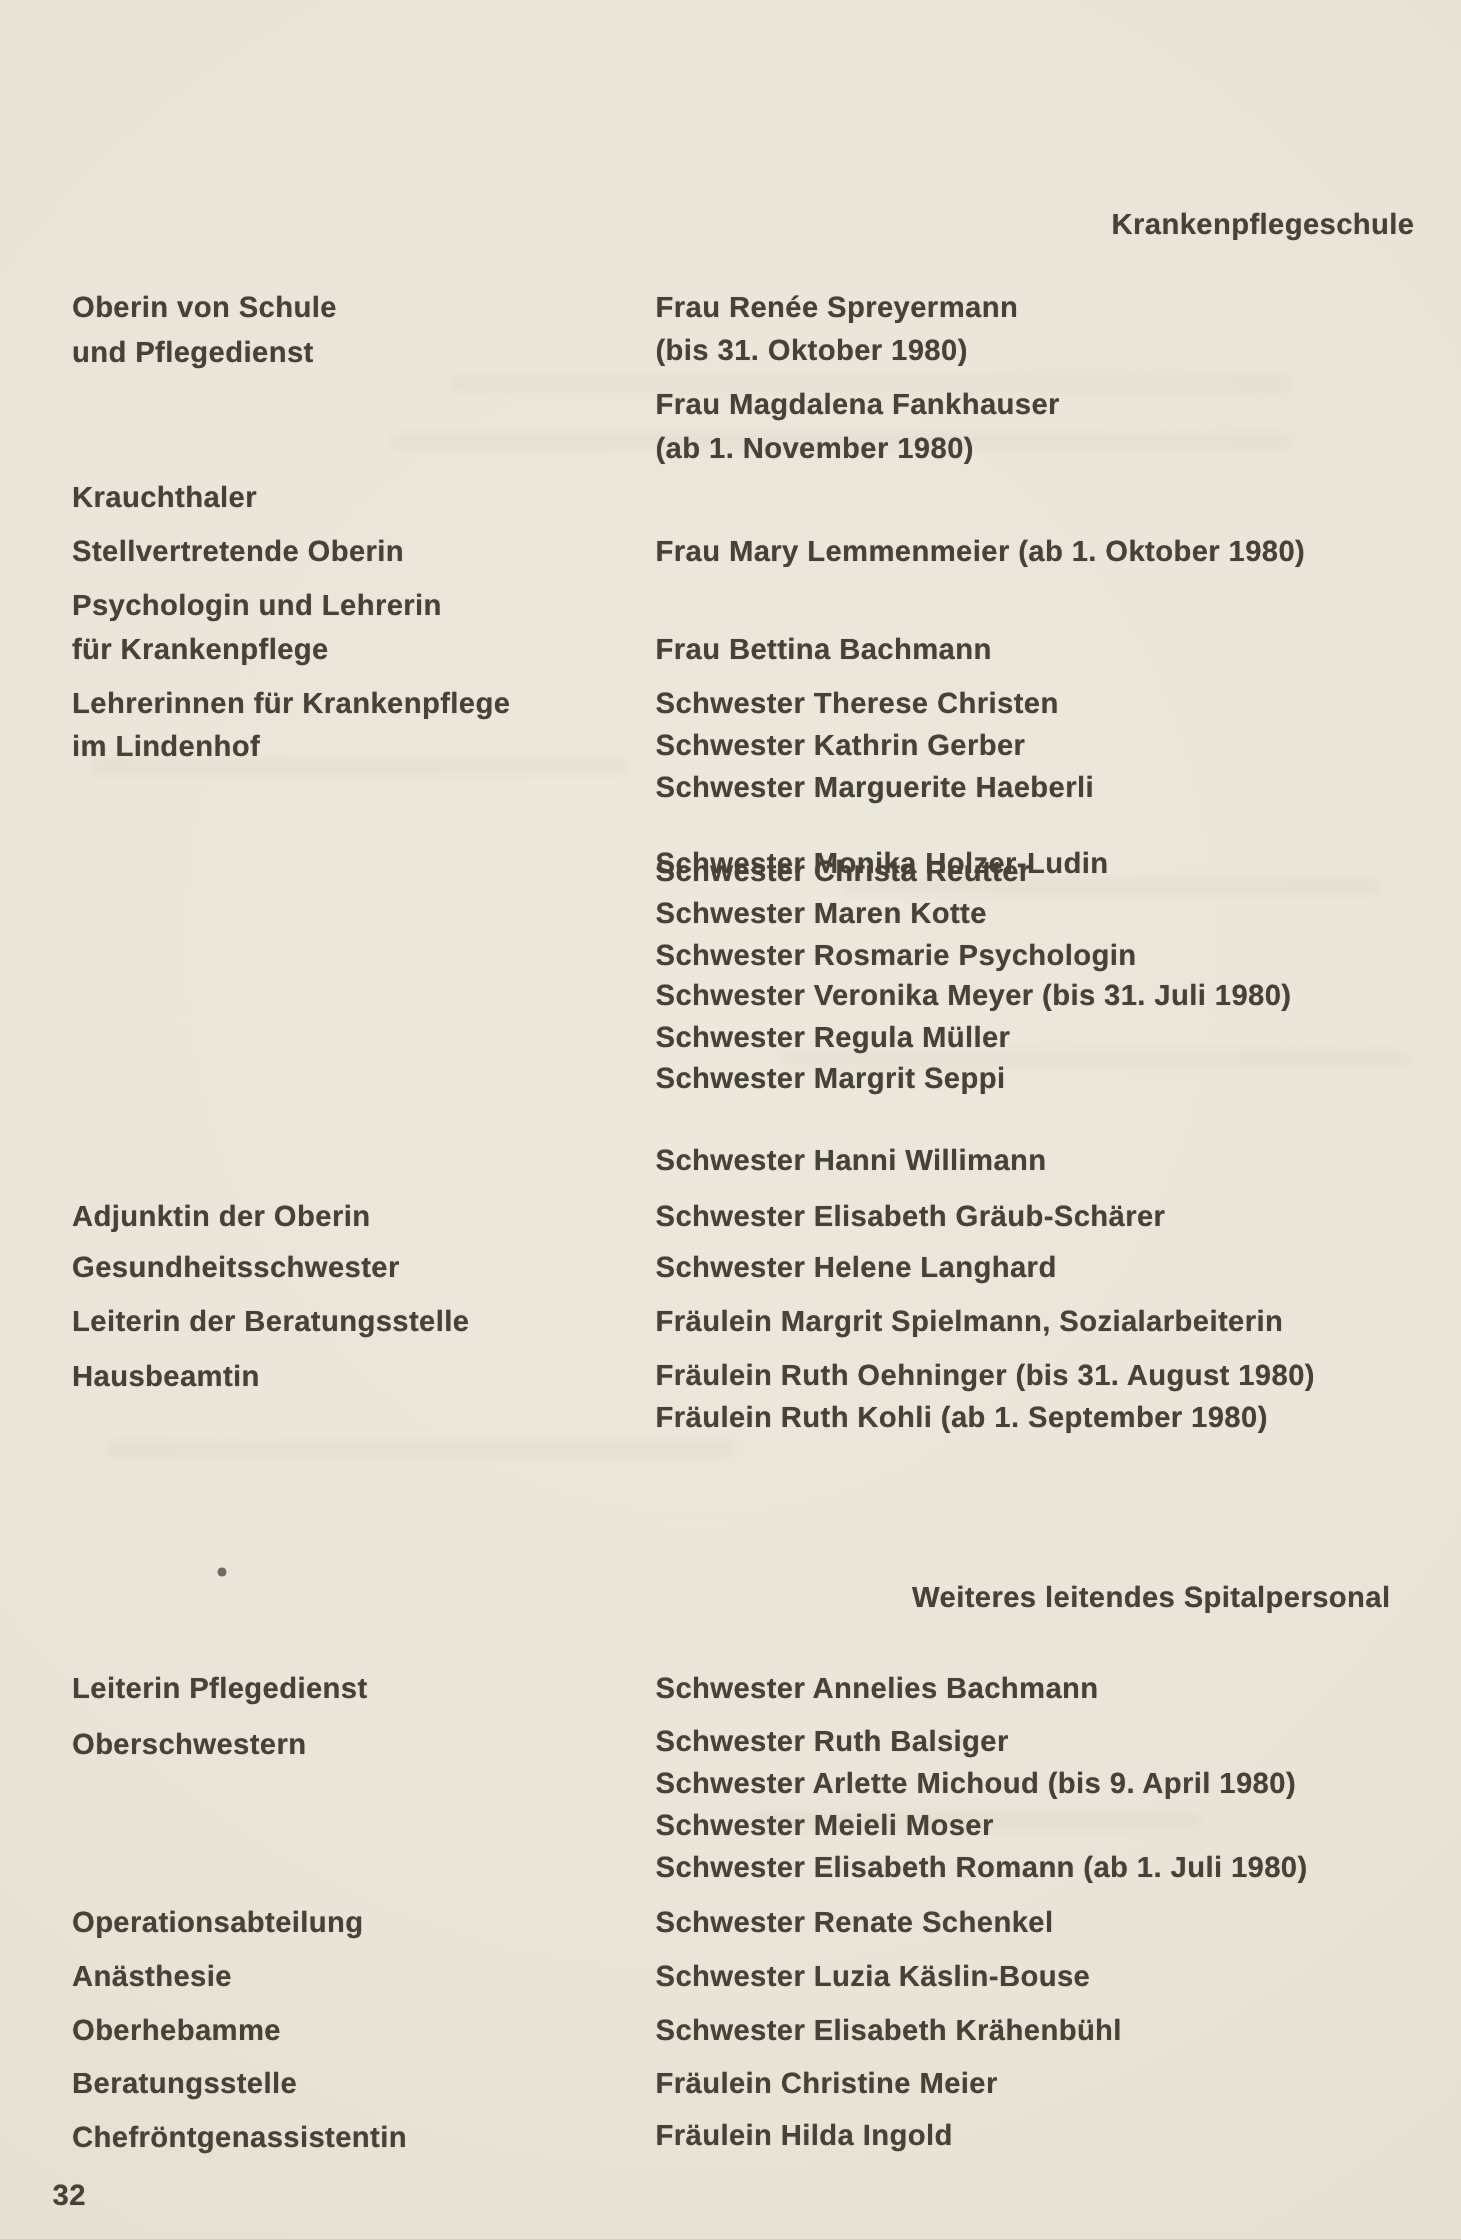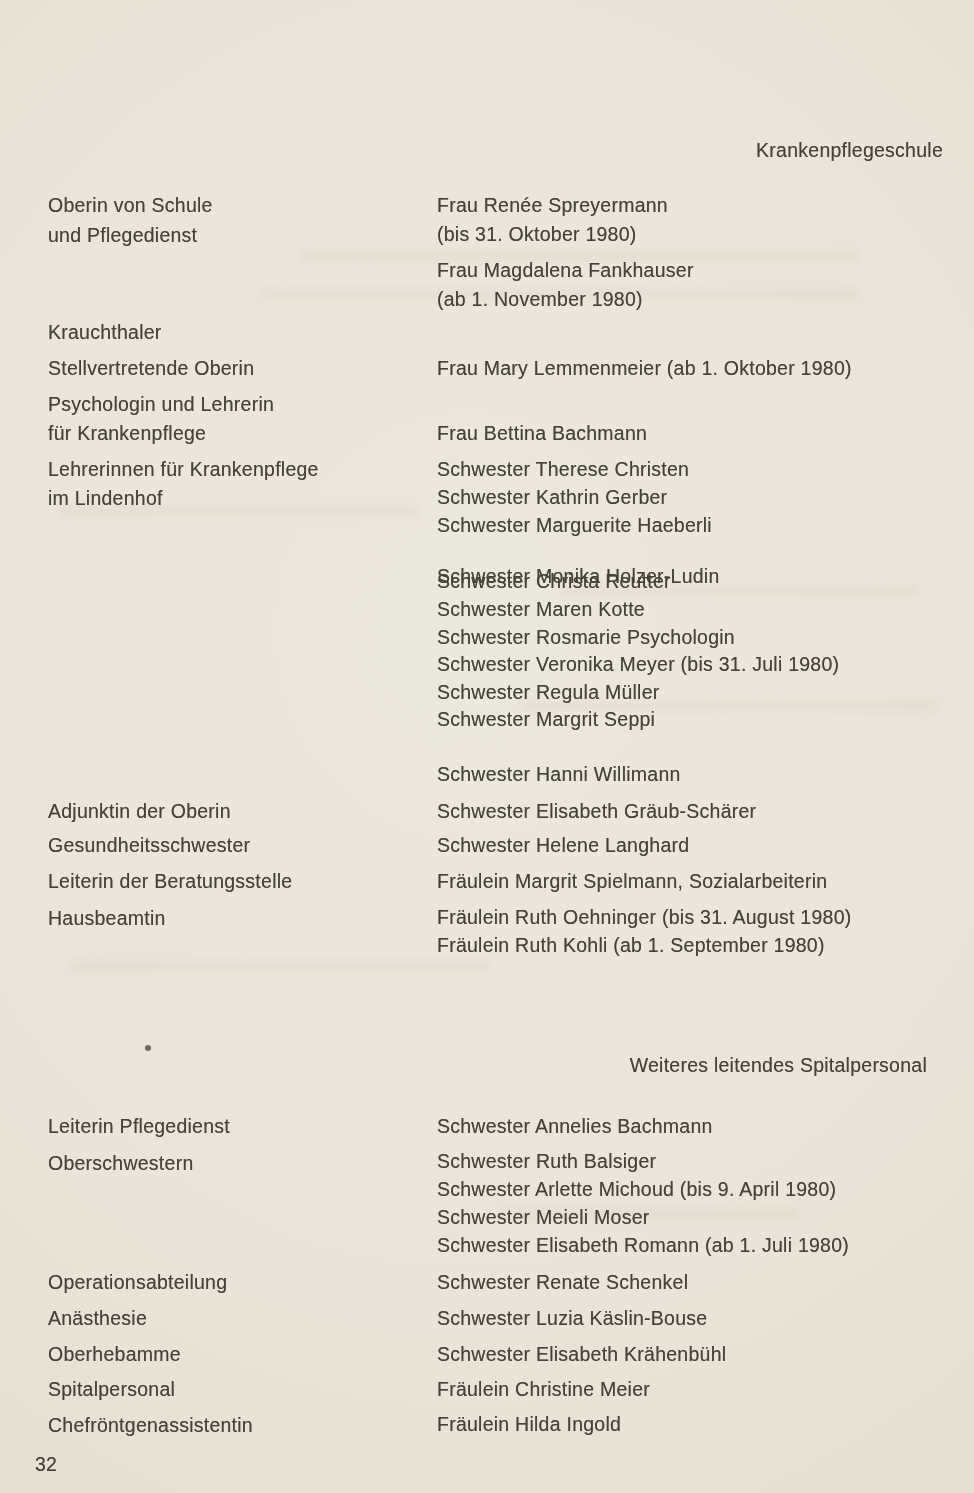--- a/index.html
+++ b/index.html
@@ -4,21 +4,21 @@
 <style>
   html,body{margin:0;padding:0;background:#cfc8b8;}
   .page{
     position:relative;
     width:974px;height:1493px;
     overflow:hidden;
     background:
       radial-gradient(ellipse 130% 95% at 48% 42%,
         #ede8dc 0%, #eae5d8 45%, #e6e0d2 70%, #e0d9c8 92%, #dad2bf 100%);
     font-family:"Liberation Sans", sans-serif;
-    font-weight:normal;
+    font-weight:bold;
     font-size:19.5px;
     letter-spacing:.25px;
     color:#464239;
   }
   .line{
     position:absolute;
     white-space:nowrap;
     line-height:26px;
     text-shadow:0 0 .5px rgba(70,66,57,.55);
   }
@@ -97,21 +97,21 @@
   <div class="line col-right" style="top:904px">Fräulein Ruth Oehninger (bis 31. August 1980)</div>
   <div class="line col-right" style="top:932px">Fräulein Ruth Kohli (ab 1. September 1980)</div>
 
   <div class="line heading-2" style="top:1052px">Weiteres leitendes Spitalpersonal</div>
 
   <div class="line col-left" style="top:1113px">Leiterin Pflegedienst</div>
   <div class="line col-left" style="top:1150px">Oberschwestern</div>
   <div class="line col-left" style="top:1269px">Operationsabteilung</div>
   <div class="line col-left" style="top:1305px">Anästhesie</div>
   <div class="line col-left" style="top:1341px">Oberhebamme</div>
-  <div class="line col-left" style="top:1376px">Spitalpersonal</div>
+  <div class="line col-left" style="top:1376px">Beratungsstelle</div>
   <div class="line col-left" style="top:1412px">Chefröntgenassistentin</div>
 
   <div class="line col-right" style="top:1113px">Schwester Annelies Bachmann</div>
   <div class="line col-right" style="top:1148px">Schwester Ruth Balsiger</div>
   <div class="line col-right" style="top:1176px">Schwester Arlette Michoud (bis 9. April 1980)</div>
   <div class="line col-right" style="top:1204px">Schwester Meieli Moser</div>
   <div class="line col-right" style="top:1232px">Schwester Elisabeth Romann (ab 1. Juli 1980)</div>
   <div class="line col-right" style="top:1269px">Schwester Renate Schenkel</div>
   <div class="line col-right" style="top:1305px">Schwester Luzia Käslin-Bouse</div>
   <div class="line col-right" style="top:1341px">Schwester Elisabeth Krähenbühl</div>

